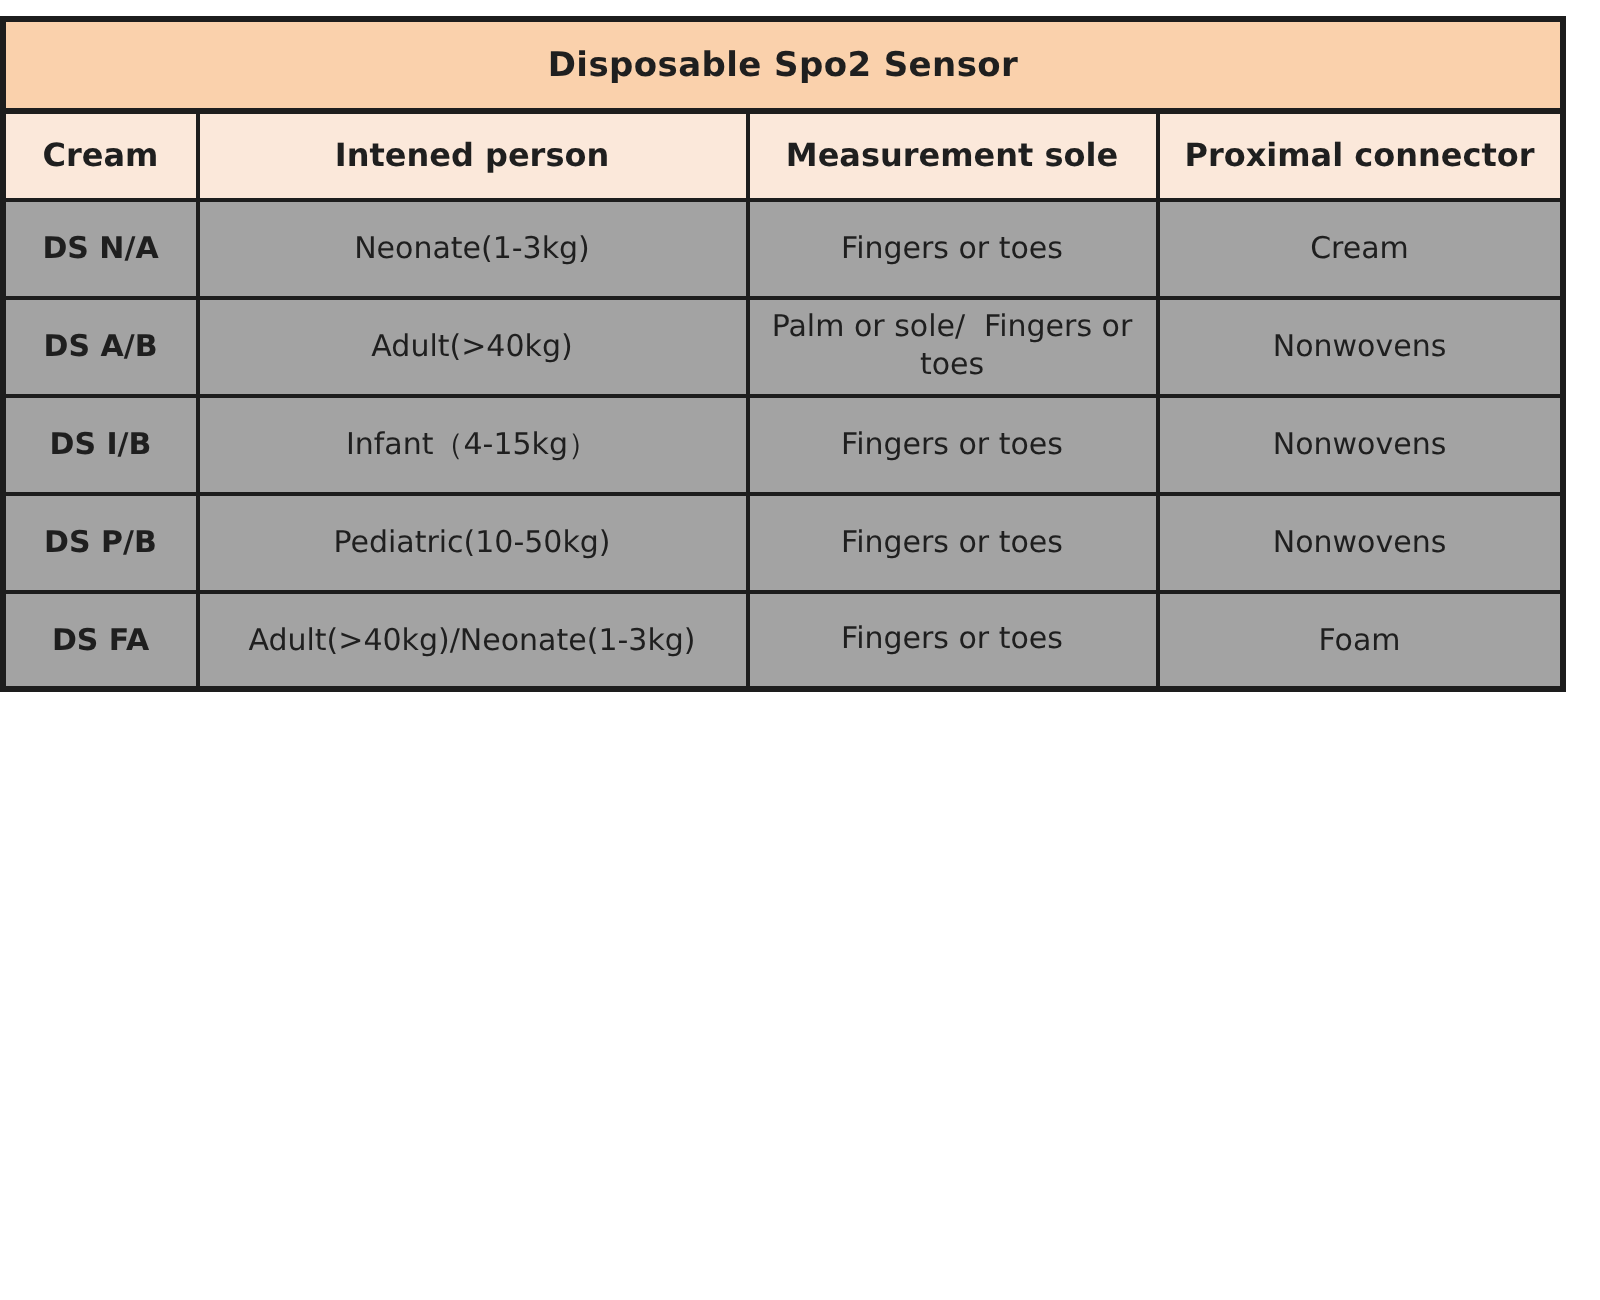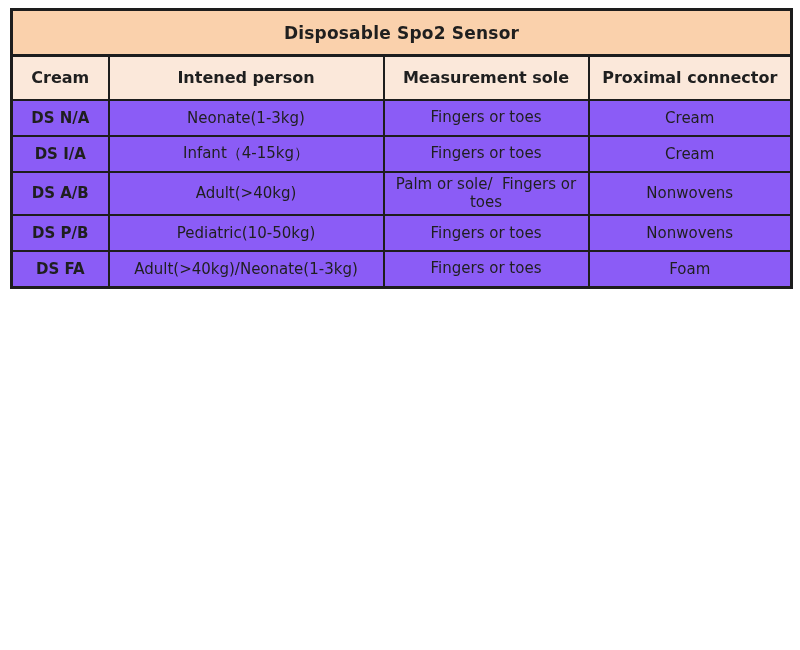--- a/index.html
+++ b/index.html
@@ -8,21 +8,21 @@
     --border-col: #1d1d1d;
     --text-col: #1f1f1f;
   }
   * { margin: 0; padding: 0; box-sizing: border-box; }
   html, body {
     width: 800px; height: 650px;
     background: #ffffff;
     font-family: "DejaVu Sans", "Liberation Sans", sans-serif;
     color: var(--text-col);
   }
-  .page { padding: 8px 10px; }
+  .page { padding: 8px 0; }
   table.sensor-table {
     width: 780px;
     border-collapse: collapse;
     table-layout: fixed;
     border: 3px solid var(--border-col);
   }
   col.c1 { width: 97px; }
   col.c2 { width: 275px; }
   col.c3 { width: 205px; }
   col.c4 { width: 203px; }
@@ -41,23 +41,23 @@
     letter-spacing: 0.2px;
     border-bottom: 3px solid var(--border-col);
   }
   .header-row th {
     background: var(--header-bg);
     height: 44px;
     font-size: 16px;
     font-weight: bold;
   }
   tbody td {
-    height: 36px;
+    height: 49px;
     font-size: 15px;
-    background: #8b5cf6;
+    background: #a3a3a3;
   }
   tbody td.series-cell {
     font-weight: bold;
     font-size: 15px;
   }
   tbody td.part-cell {
     line-height: 1.25;
     padding: 2px 10px;
   }
 </style>
@@ -84,29 +84,29 @@
       </tr>
     </thead>
     <tbody>
       <tr>
         <td class="series-cell">DS N/A</td>
         <td class="person-cell">Neonate(1-3kg)</td>
         <td class="part-cell">Fingers or toes</td>
         <td class="connector-cell">Cream</td>
       </tr>
       <tr>
-        <td class="series-cell">DS I/A</td>
-        <td class="person-cell">Infant（4-15kg）</td>
-        <td class="part-cell">Fingers or toes</td>
-        <td class="connector-cell">Cream</td>
-      </tr>
-      <tr>
         <td class="series-cell">DS A/B</td>
         <td class="person-cell">Adult(&gt;40kg)</td>
         <td class="part-cell">Palm or sole/&nbsp;&nbsp;Fingers or toes</td>
+        <td class="connector-cell">Nonwovens</td>
+      </tr>
+      <tr>
+        <td class="series-cell">DS I/B</td>
+        <td class="person-cell">Infant（4-15kg）</td>
+        <td class="part-cell">Fingers or toes</td>
         <td class="connector-cell">Nonwovens</td>
       </tr>
       <tr>
         <td class="series-cell">DS P/B</td>
         <td class="person-cell">Pediatric(10-50kg)</td>
         <td class="part-cell">Fingers or toes</td>
         <td class="connector-cell">Nonwovens</td>
       </tr>
       <tr>
         <td class="series-cell">DS FA</td>

